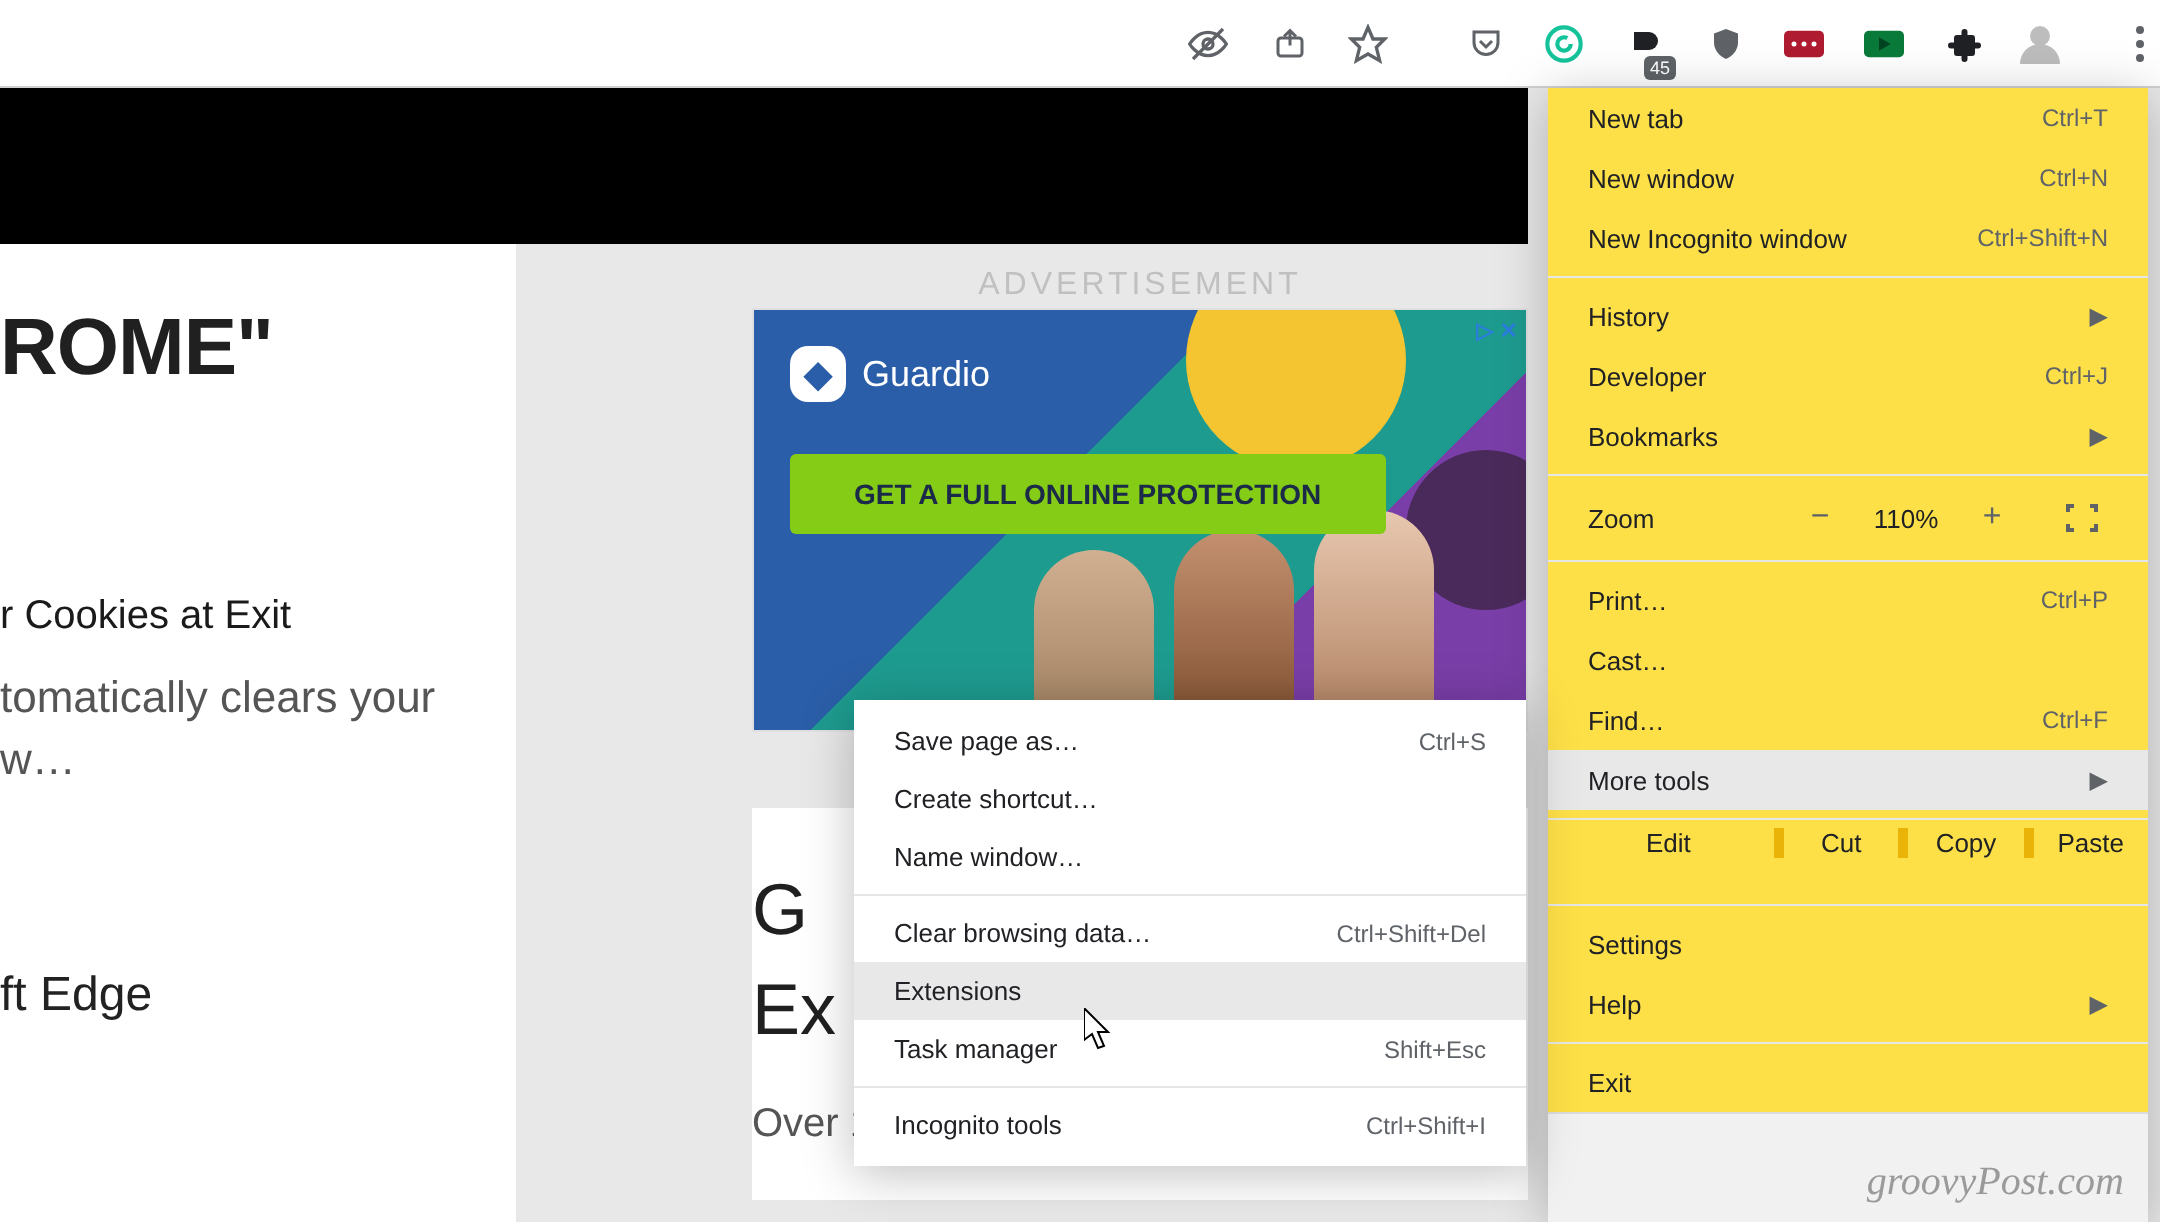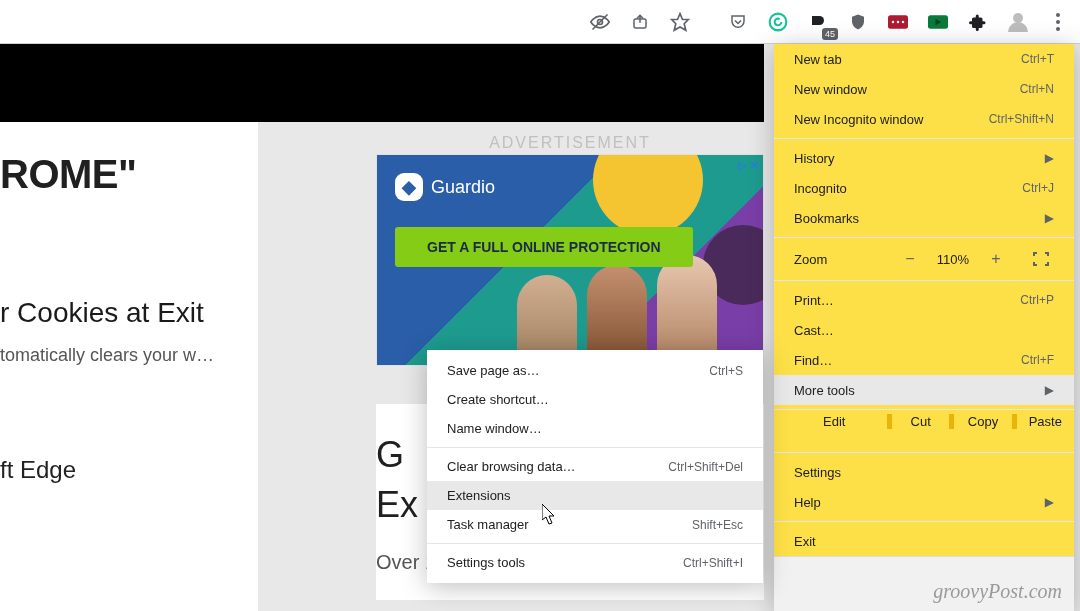--- a/index.html
+++ b/index.html
@@ -4,32 +4,32 @@
 <style>
   * { box-sizing: border-box; margin: 0; padding: 0; font-family: "Segoe UI", Arial, sans-serif; }
   html, body { width: 1080px; height: 611px; overflow: hidden; background: #e8e8e8; }
   
   .toolbar {
     position: absolute; top: 0; left: 0; right: 0; height: 44px;
     background: #ffffff; border-bottom: 1px solid #d0d0d0;
     display: flex; align-items: center; justify-content: flex-end;
     padding: 0 8px; gap: 12px;
   }
-  .toolbar .icon-slot { width: 28px; height: 28px; display: flex; align-items: center; justify-content: center; color: #5f6368; position: relative; }
+  .toolbar .icon-slot { width: 28px; height: 28px; display: flex; align-items: center; justify-content: flex-end; color: #5f6368; position: relative; }
   .toolbar .spacer { width: 6px; }
   .badge { position: absolute; bottom: -4px; right: -6px; background: #5f6368; color: #fff; font-size: 9px; padding: 1px 3px; border-radius: 3px; }
   .kebab { width: 32px; height: 32px; border-radius: 50%; display:flex; align-items:center; justify-content:center; }
   
   .black-band { position:absolute; top:44px; left:0; width:764px; height:78px; background:#000; }
   .page-left {
     position:absolute; top:122px; left:0; width:258px; height:489px; background:#fff; padding: 30px 6px 0 0;
   }
   .page-left h1 { font-size: 40px; font-weight: 800; color:#202020; letter-spacing:-0.5px; }
-  .page-left h2 { font-size: 28px; font-weight: 400; color:#1a1a1a; margin-top: 100px; }
-  .page-left p  { font-size: 18px; font-weight: 300; color:#555; margin-top: 14px; line-height:1.4; }
+  .page-left h2 { font-size: 20px; font-weight: 400; color:#1a1a1a; margin-top: 100px; }
+  .page-left p  { font-size: 22px; font-weight: 300; color:#555; margin-top: 14px; line-height:1.4; }
   .page-left h3 { font-size: 24px; font-weight: 400; color:#222; margin-top: 88px; }
   .ad-label { position:absolute; top:134px; left:380px; width:380px; text-align:center; color:#c0c0c0; font-size:16px; letter-spacing:2px; }
   .ad-box {
     position:absolute; top:154px; left:376px; width:388px; height:212px; background:#fff; border:1px solid #e0e0e0;
     overflow:hidden;
   }
   .ad-bg { position:absolute; inset:0; background:linear-gradient(135deg,#2b5ea8 0%,#2b5ea8 40%,#1e9b8f 40%,#1e9b8f 70%,#7a3ea8 70%); }
   .ad-circle1 { position:absolute; top:-30px; right:60px; width:110px; height:110px; border-radius:50%; background:#f4c530; }
   .ad-circle2 { position:absolute; top:70px; right:-20px; width:80px; height:80px; border-radius:50%; background:#4a2a5a; }
   .ad-brand { position:absolute; top:18px; left:18px; color:#fff; font-size:18px; font-weight:500; display:flex; align-items:center; gap:8px; }
@@ -188,21 +188,21 @@
   <div class="menu-row">
       <span>New Incognito window</span>
       <span class="shortcut">Ctrl+Shift+N</span>
     </div>
   <div class="menu-sep"></div>
   <div class="menu-row">
       <span>History</span>
       <span class="chevron">▶</span>
     </div>
   <div class="menu-row">
-      <span>Incognito</span>
+      <span>Developer</span>
       <span class="shortcut">Ctrl+J</span>
     </div>
   <div class="menu-row">
       <span>Bookmarks</span>
       <span class="chevron">▶</span>
     </div>
   <div class="menu-sep"></div>
   <div class="zoom-row">
     <span class="label">Zoom</span>
     <div class="zoom-controls">
@@ -278,21 +278,21 @@
   <div class="menu-row hover">
       <span>Extensions</span>
       <span></span>
     </div>
   <div class="menu-row">
       <span>Task manager</span>
       <span class="shortcut">Shift+Esc</span>
     </div>
   <div class="menu-sep"></div>
   <div class="menu-row">
-      <span>Settings tools</span>
+      <span>Incognito tools</span>
       <span class="shortcut">Ctrl+Shift+I</span>
     </div>
 </div>
 
 <svg class="cursor" viewBox="0 0 16 22">
     <polygon points="0,0 0,16 4,13 7,20 10,19 7,12 12,12" fill="#fff" stroke="#000" stroke-width="1"></polygon>
   </svg>
 
 <div class="watermark">groovyPost.com</div>
 

